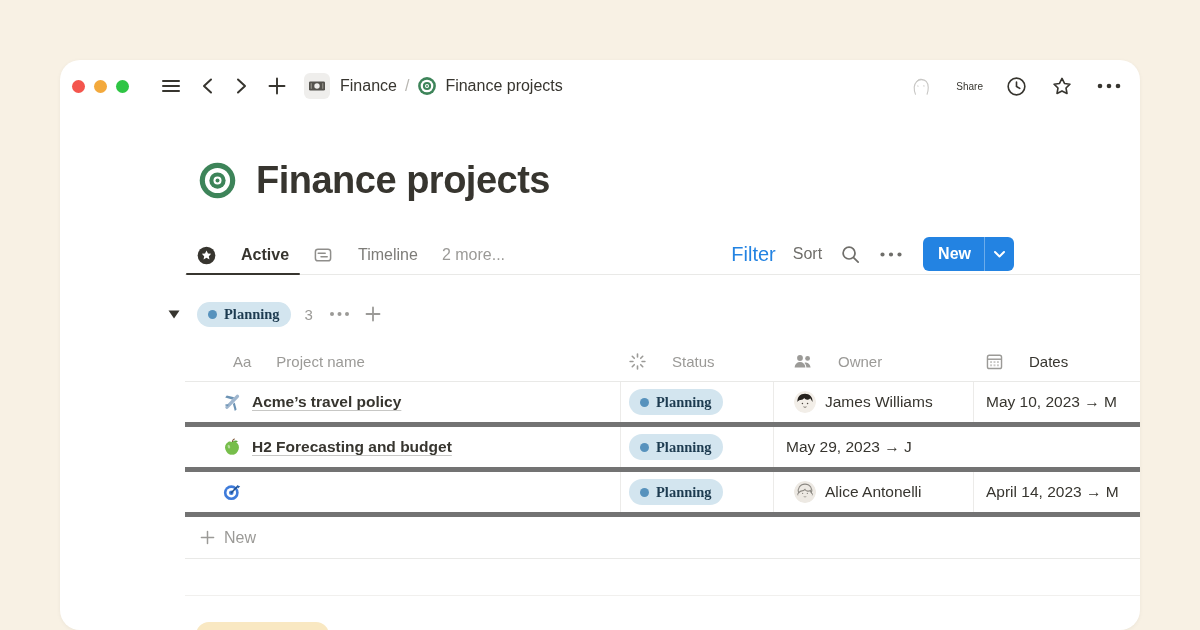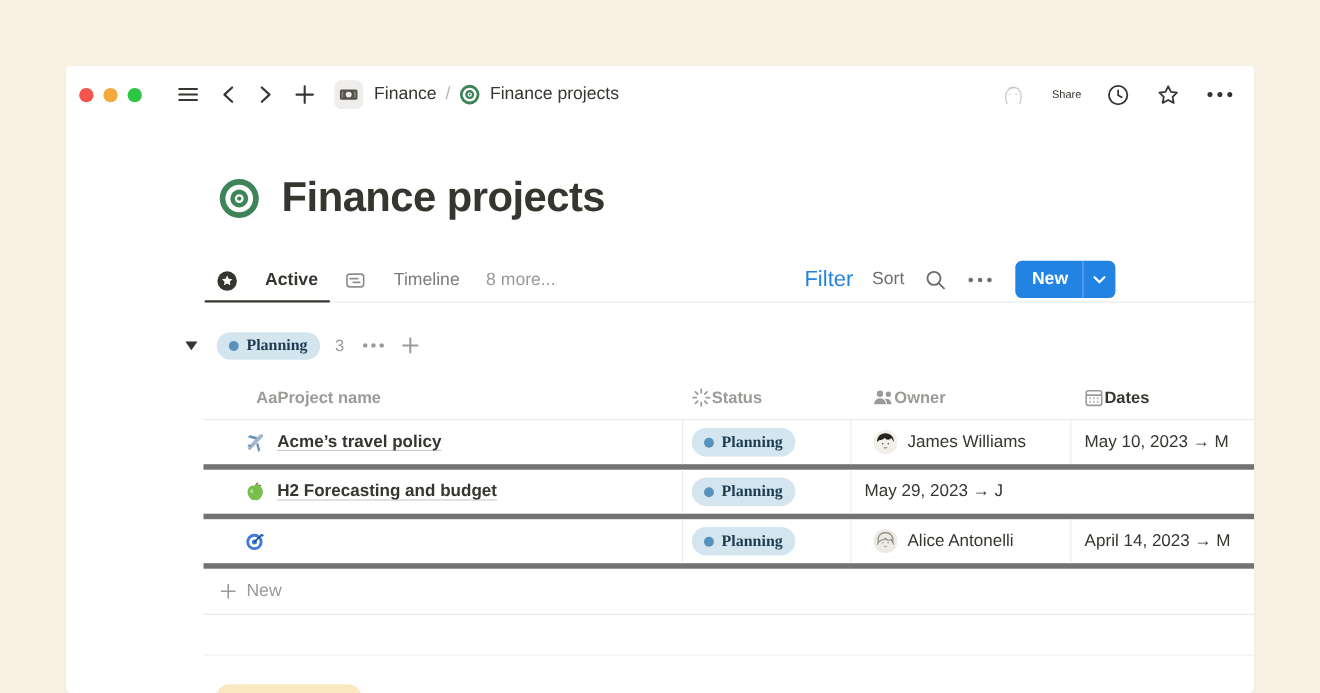--- a/index.html
+++ b/index.html
@@ -1,20 +1,20 @@
 <!DOCTYPE html>
 <html style="--background: #F8F1E4; --text: #37352F; --muted: #9B9A97; --accent-blue: #2383E2; --divider: #E9E9E7; --pill-blue-bg: #D3E5EF; --pill-blue-text: #1D3B50; --pill-blue-dot: #5792BD; --pill-yellow-bg: #F9E8C2; --traffic-red: #F4554D; --traffic-yellow: #F3A93C; --traffic-green: #2EC544;"><head>
 <meta charset="utf-8">
 <style>
   * { margin:0; padding:0; box-sizing:border-box; }
   html,body { width:1200px; height:630px; overflow:hidden; }
   body { background:var(--background,#F8F1E4); font-family:"Liberation Sans",sans-serif; color:var(--text,#37352F); }
 
   .window { position:absolute; left:60px; top:60px; width:1080px; height:570px;
-    background:#fff; border-radius:4px; overflow:hidden; box-shadow:0 1px 4px rgba(0,0,0,.05); }
+    background:#fff; border-radius:20px; overflow:hidden; box-shadow:0 1px 4px rgba(0,0,0,.05); }
 
   
   .topbar { position:absolute; top:0; left:0; right:0; height:52px;
     display:flex; align-items:center; padding:0 18px 0 12px; }
   .traffic { display:flex; gap:9px; align-items:center; }
   .traffic span { width:13px; height:13px; border-radius:50%; display:block; }
   .t-red{background:var(--traffic-red,#F4554D);} .t-yellow{background:var(--traffic-yellow,#F3A93C);} .t-green{background:var(--traffic-green,#2EC544);}
   .nav { display:flex; align-items:center; gap:17px; margin-left:31px; }
   .nav svg { display:block; }
   .keycap { width:26px; height:26px; background:#EFEEEC; border-radius:6px;
@@ -54,21 +54,21 @@
   .pill .dot { width:9px; height:9px; border-radius:50%; background:var(--pill-blue-dot,#5792BD); }
   .pill .pl { font-size:14.5px; font-weight:600; color:var(--pill-blue-text,#1D3B50);font-family:Liberation Serif, serif; }
   .grp-count { font-size:15px; color:#9B9A97; margin-left:14px; }
   .grp-tri { margin-right:17px; display:flex; }
   .grp-dots { margin-left:16px; display:flex; } .grp-plus { margin-left:15px; display:flex; }
 
   
   .table { position:absolute; left:125px; right:0; top:281px; }
   .trow { display:grid; grid-template-columns:435px 153px 200px 1fr; align-items:center; }
   .thead { height:41px; border-bottom:1px solid var(--divider,#E9E9E7); color:#9B9A97; font-size:15px; }
-  .thead .cell { display:flex; align-items:center; gap:0;font-weight:bold; }
+  .thead .cell { display:flex; align-items:center; gap:25px; }
   .c-name{padding-left:48px;} .c-status{padding-left:8px;} .c-owner{padding-left:20px;} .c-dates{padding-left:12px;}
   .tbody-row { height:45px; border-bottom:5px solid #737373; font-size:15.5px; }
   .tbody-row .cell { display:flex; align-items:center; height:100%; overflow:hidden; white-space:nowrap; }
   .tbody-row .cell + .cell { border-left:1px solid #ECEBE9; }
   .tbody-row .c-name { padding-left:37px; gap:10px; }
   .proj-name { font-weight:600; color:var(--text,#37352F); text-decoration:underline;
     text-decoration-color:rgba(55,53,47,.28); text-underline-offset:3px; text-decoration-thickness:1px; }
   .row-pill { height:26px; } .row-pill .pl{font-size:14.5px;}
   .c-owner { gap:9px; } .avatar { width:22px; height:22px; border-radius:50%; overflow:hidden; flex:none; }
   .c-dates { color:var(--text,#37352F); }
@@ -193,21 +193,21 @@
         </svg>
       <span>Active</span>
     </div>
     <div class="tab">
       <svg class="ic" width="20" height="20" viewBox="0 0 20 20">
           <rect x="2.4" y="4.2" width="15.2" height="11.6" rx="2.6" fill="none" stroke="#8F8E8B" stroke-width="1.5"></rect>
           <path d="M5.2 8.3h7M8 11.7h6.2" stroke="#8F8E8B" stroke-width="1.5" stroke-linecap="round"></path>
         </svg>
       <span>Timeline</span>
     </div>
-    <span class="tab-more">8 more...</span>
+    <span class="tab-more">2 more...</span>
 
     <div class="controls">
       <span class="ctl-filter">Filter</span>
       <span class="ctl-sort">Sort</span>
       <span>
         <svg class="ic" width="23" height="23" viewBox="0 0 24 24">
             <circle cx="10.5" cy="10.5" r="6.2" fill="none" stroke="#6F6E6A" stroke-width="1.8"></circle>
             <path d="M15.2 15.2 20 20" stroke="#6F6E6A" stroke-width="1.8" stroke-linecap="round"></path>
           </svg>
       </span>

